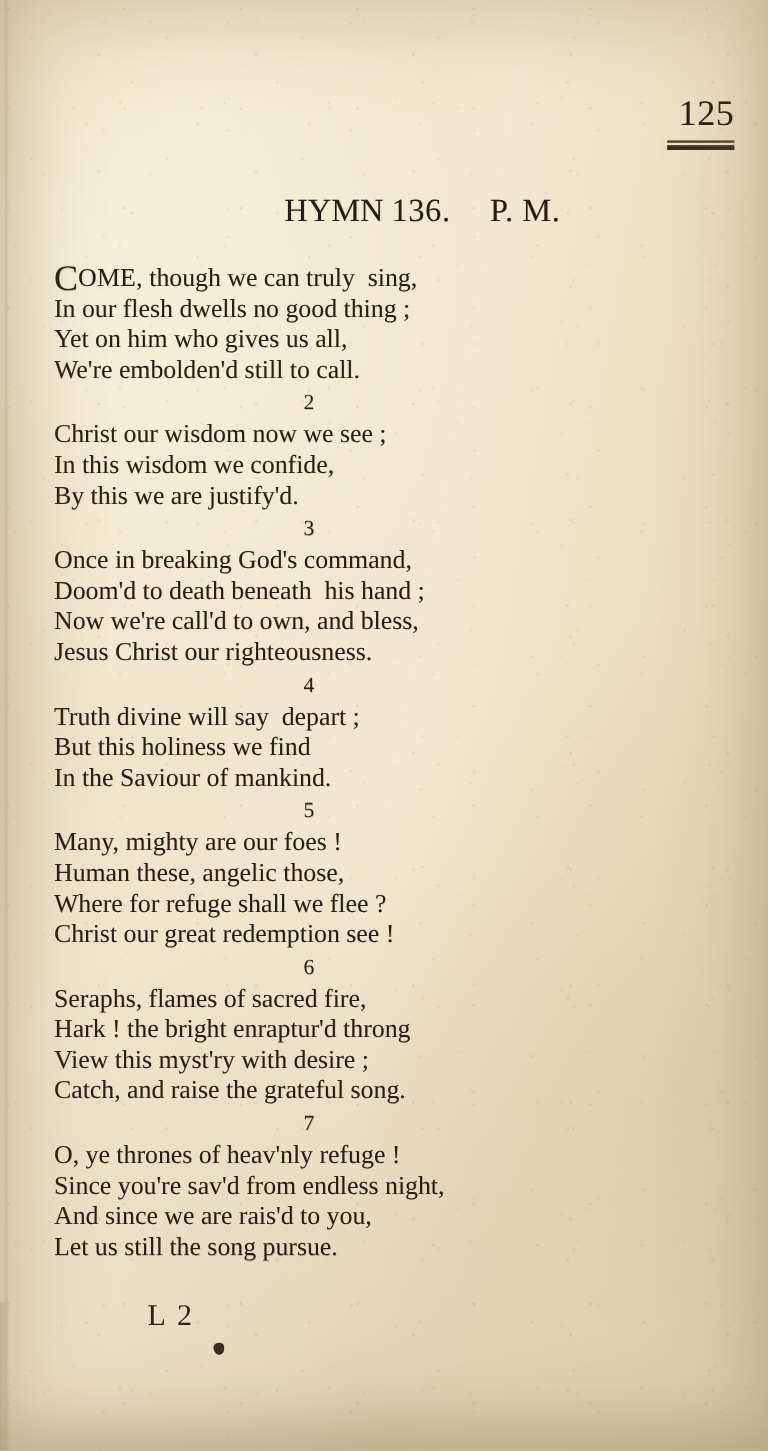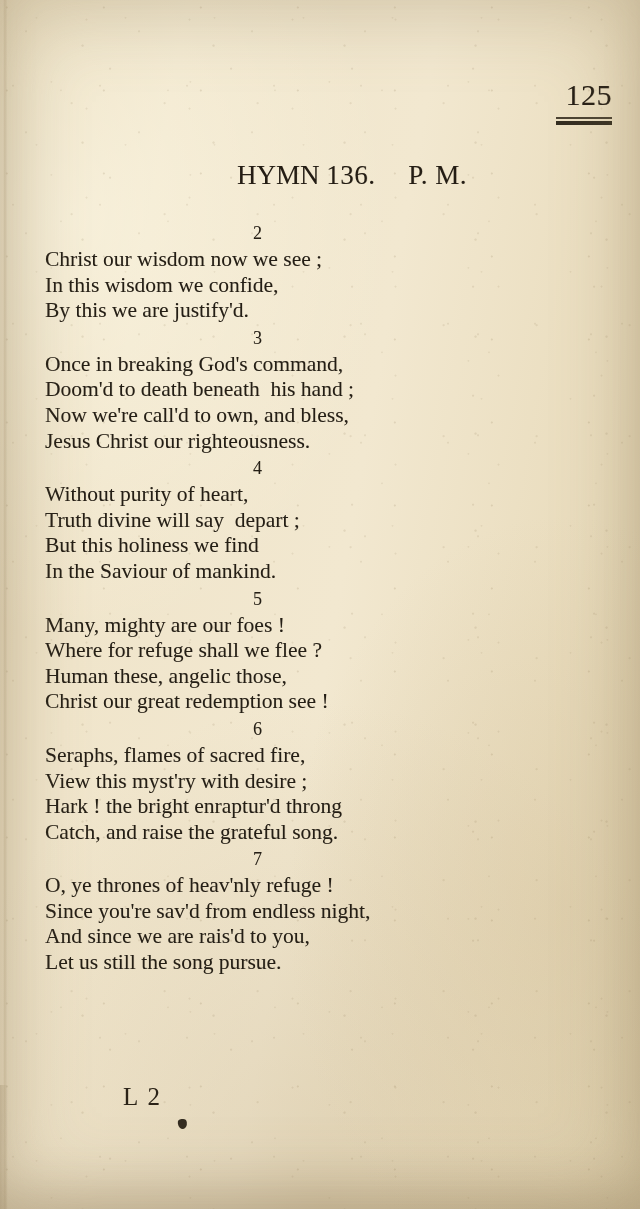--- a/index.html
+++ b/index.html
@@ -199,57 +199,62 @@
   </div>
 
   <div id="heading">
     <span>HYMN</span>
     <span class="hnum">136.</span>
     <span class="meter">P. M.</span>
   </div>
 
   <div id="body">
 
+    <div class="stanza">
+      <div class="line"><span class="dropcap">C</span><span class="smallcaps">OME,</span><span> though we can truly  sing,</span></div>
+      <div class="line">In our flesh dwells no good thing ;</div>
+      <div class="line">Yet on him who gives us all,</div>
+      <div class="line">We're embolden'd still to call.</div>
+    </div>
 
     <div class="stanza-num">2</div>
     <div class="stanza">
       <div class="line">Christ our wisdom now we see ;</div>
       <div class="line">In this wisdom we confide,</div>
       <div class="line">By this we are justify'd.</div>
     </div>
 
     <div class="stanza-num">3</div>
     <div class="stanza">
       <div class="line">Once in breaking God's command,</div>
       <div class="line">Doom'd to death beneath  his hand ;</div>
       <div class="line">Now we're call'd to own, and bless,</div>
       <div class="line">Jesus Christ our righteousness.</div>
     </div>
 
     <div class="stanza-num">4</div>
     <div class="stanza">
-      <div class="line">Without purity of heart,</div>
       <div class="line">Truth divine will say  depart ;</div>
       <div class="line">But this holiness we find</div>
       <div class="line">In the Saviour of mankind.</div>
     </div>
 
     <div class="stanza-num">5</div>
     <div class="stanza">
       <div class="line">Many, mighty are our foes !</div>
+      <div class="line">Human these, angelic those,</div>
       <div class="line">Where for refuge shall we flee ?</div>
-      <div class="line">Human these, angelic those,</div>
       <div class="line">Christ our great redemption see !</div>
     </div>
 
     <div class="stanza-num">6</div>
     <div class="stanza">
       <div class="line">Seraphs, flames of sacred fire,</div>
+      <div class="line">Hark ! the bright enraptur'd throng</div>
       <div class="line">View this myst'ry with desire ;</div>
-      <div class="line">Hark ! the bright enraptur'd throng</div>
       <div class="line">Catch, and raise the grateful song.</div>
     </div>
 
     <div class="stanza-num">7</div>
     <div class="stanza">
       <div class="line">O, ye thrones of heav'nly refuge !</div>
       <div class="line">Since you're sav'd from endless night,</div>
       <div class="line">And since we are rais'd to you,</div>
       <div class="line">Let us still the song pursue.</div>
     </div>

